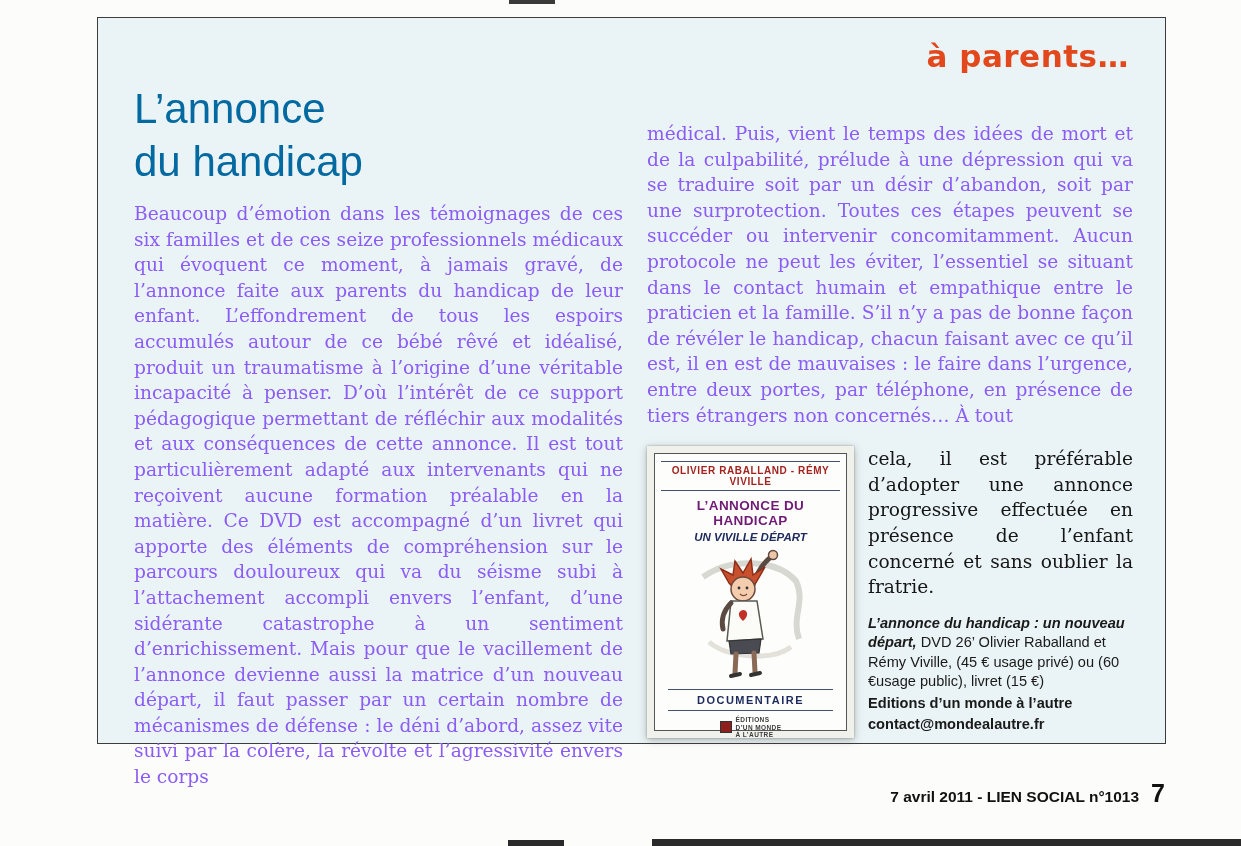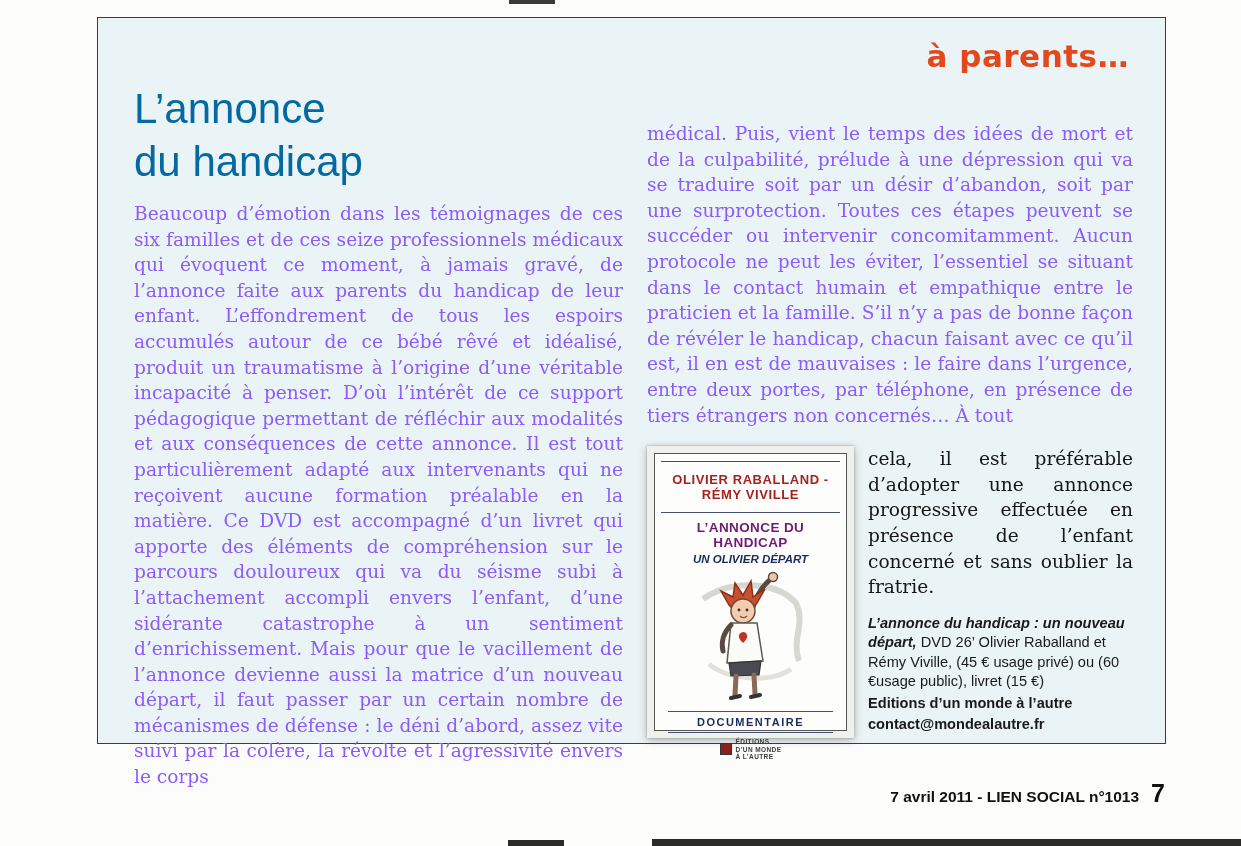--- a/index.html
+++ b/index.html
@@ -82,22 +82,22 @@
     background: #fdfdfb;
     border: 1px solid #555;
     display: flex; flex-direction: column; align-items: center;
     padding: 7px 6px 5px 6px;
     text-align: center;
     font-family: "Liberation Sans", sans-serif;
   }
   .dvd-authors {
     width: 100%;
     border-top: 1px solid #45506e; border-bottom: 1px solid #45506e;
-    padding: 10px 0;
-    font-size: 13px; font-weight: 700; letter-spacing: 0.6px;
+    padding: 3px 0;
+    font-size: 10px; font-weight: 700; letter-spacing: 0.6px;
     color: #a32320;
   }
   .dvd-title {
     margin-top: 7px;
     font-size: 13.5px; font-weight: 700; letter-spacing: 0.4px;
     color: #701a75;
   }
   .dvd-subtitle {
     margin-top: 3px;
     font-size: 11.5px; font-weight: 700; font-style: italic;
@@ -166,21 +166,21 @@
 
     <div class="col-right">
       <div class="body-text">médical. Puis, vient le temps des idées de mort et de la culpabilité, prélude à une dépression qui va se traduire soit par un désir d’abandon, soit par une surprotection. Toutes ces étapes peuvent se succéder ou intervenir concomitamment. Aucun protocole ne peut les éviter, l’essentiel se situant dans le contact humain et empathique entre le praticien et la famille. S’il n’y a pas de bonne façon de révéler le handicap, chacun faisant avec ce qu’il est, il en est de mauvaises : le faire dans l’urgence, entre deux portes, par téléphone, en présence de tiers étrangers non concernés… À tout</div>
 
       <div class="wrap-row">
 
         <div class="dvd-photo">
           <div class="dvd-card">
             <div class="dvd-authors">OLIVIER RABALLAND - RÉMY VIVILLE</div>
             <div class="dvd-title">L’ANNONCE DU HANDICAP</div>
-            <div class="dvd-subtitle">UN OLIVIER DÉPART</div>
+            <div class="dvd-subtitle">UN VIVILLE DÉPART</div>
             <div class="dvd-illustration">
               <svg width="120" height="138" viewBox="0 0 120 138" xmlns="http://www.w3.org/2000/svg" aria-hidden="true">
 
                 <path d="M12 30 C 40 10, 85 12, 105 34 C 115 55, 100 70, 108 92" stroke="#d8d8d2" stroke-width="6" fill="none"></path>
                 <path d="M18 95 C 35 110, 80 115, 100 100" stroke="#e2e2da" stroke-width="5" fill="none"></path>
 
                 <path d="M62 38 C 66 26, 72 16, 80 10" stroke="#5a4a42" stroke-width="5" fill="none" stroke-linecap="round"></path>
                 <circle cx="82" cy="8" r="4.5" fill="#f0c6a8" stroke="#5a4a42" stroke-width="1.5"></circle>
 
                 <path d="M38 36 L30 22 L42 28 L44 14 L52 26 L60 12 L62 28 L74 20 L66 34 C 60 44, 44 44, 38 36 Z" fill="#c8502e" stroke="#8d2f18" stroke-width="1.5"></path>

